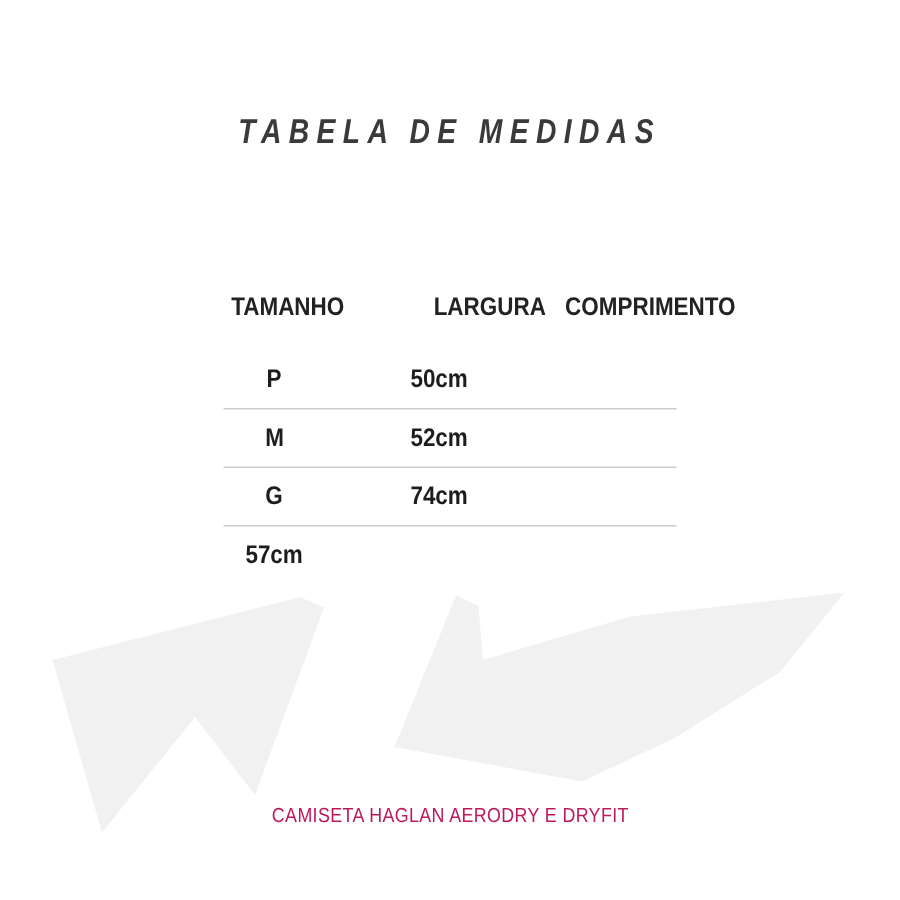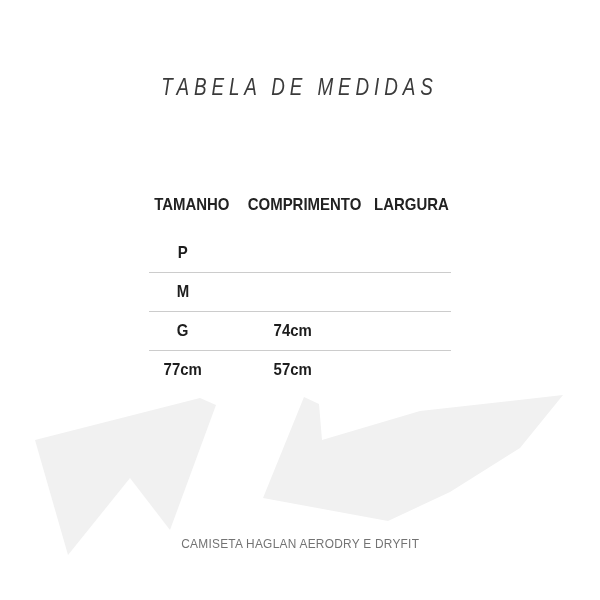--- a/index.html
+++ b/index.html
@@ -8,21 +8,21 @@
     background:#ffffff;
     font-family:"Liberation Sans","DejaVu Sans",sans-serif;
   }
   .watermark{
     position:absolute;left:0;top:0;width:600px;height:600px;
     pointer-events:none;
   }
   .title{
     position:absolute;left:0;top:74px;width:600px;
     text-align:center;
-    font-size:23px;font-weight:400;font-style:italic;
+    font-size:23px;font-weight:700;font-style:italic;
     color:#3a3a3a;letter-spacing:6px;
     white-space:nowrap;
   }
   .title .squeeze{display:inline-block;transform:scaleX(.82);transform-origin:center;}
   .size-table{
     position:absolute;left:149px;top:193px;width:302px;
   }
   .thead{
     display:grid;grid-template-columns:68px 152px 82px;
     line-height:24px;height:24px;
@@ -37,55 +37,56 @@
     height:38px;line-height:38px;
   }
   .trow.lined{border-bottom:1px solid #cccccc;}
   .trow .cell{
     text-align:center;font-size:17px;font-weight:700;color:#1d1d1d;
     white-space:nowrap;
   }
   .cond{display:inline-block;transform:scaleX(.88);transform-origin:center;}
   .caption{
     position:absolute;left:0;top:536px;width:600px;
-    text-align:center;font-size:13.5px;font-weight:500;color:#737373;
+    text-align:center;font-size:13.5px;font-weight:500;color:#be185d;
     letter-spacing:.3px;white-space:nowrap;
   }
 </style>
 </head>
 <body>
 
 <svg class="watermark" viewBox="0 0 600 600" aria-hidden="true">
   <polygon points="35,440 200,398 216,405 170,530 130,478 68,555" fill="#f1f1f1"></polygon>
   <polygon points="304,397 319,404 322,440 420,411 563,395 520,448 450,492 388,521 263,498" fill="#f1f1f1"></polygon>
 </svg>
 
 <div class="title">
   <span class="squeeze">TABELA DE MEDIDAS</span>
 </div>
 
 <div class="size-table">
   <div class="thead">
     <div class="cell"><span class="cond">TAMANHO</span></div>
+    <div class="cell"><span class="cond">LARGURA</span></div>
     <div class="cell"><span class="cond">COMPRIMENTO</span></div>
-    <div class="cell"><span class="cond">LARGURA</span></div>
   </div>
   <div class="rows">
     <div class="trow lined">
       <div class="cell"><span class="cond">P</span></div>
+      <div class="cell"><span class="cond">50cm</span></div>
     </div>
     <div class="trow lined">
       <div class="cell"><span class="cond">M</span></div>
+      <div class="cell"><span class="cond">52cm</span></div>
     </div>
     <div class="trow lined">
       <div class="cell"><span class="cond">G</span></div>
       <div class="cell"><span class="cond">74cm</span></div>
     </div>
     <div class="trow">
-      <div class="cell"><span class="cond">77cm</span></div>
       <div class="cell"><span class="cond">57cm</span></div>
     </div>
   </div>
 </div>
 
 <div class="caption">
   <span class="cond">CAMISETA HAGLAN AERODRY E DRYFIT</span>
 </div>
 
 </body></html>

